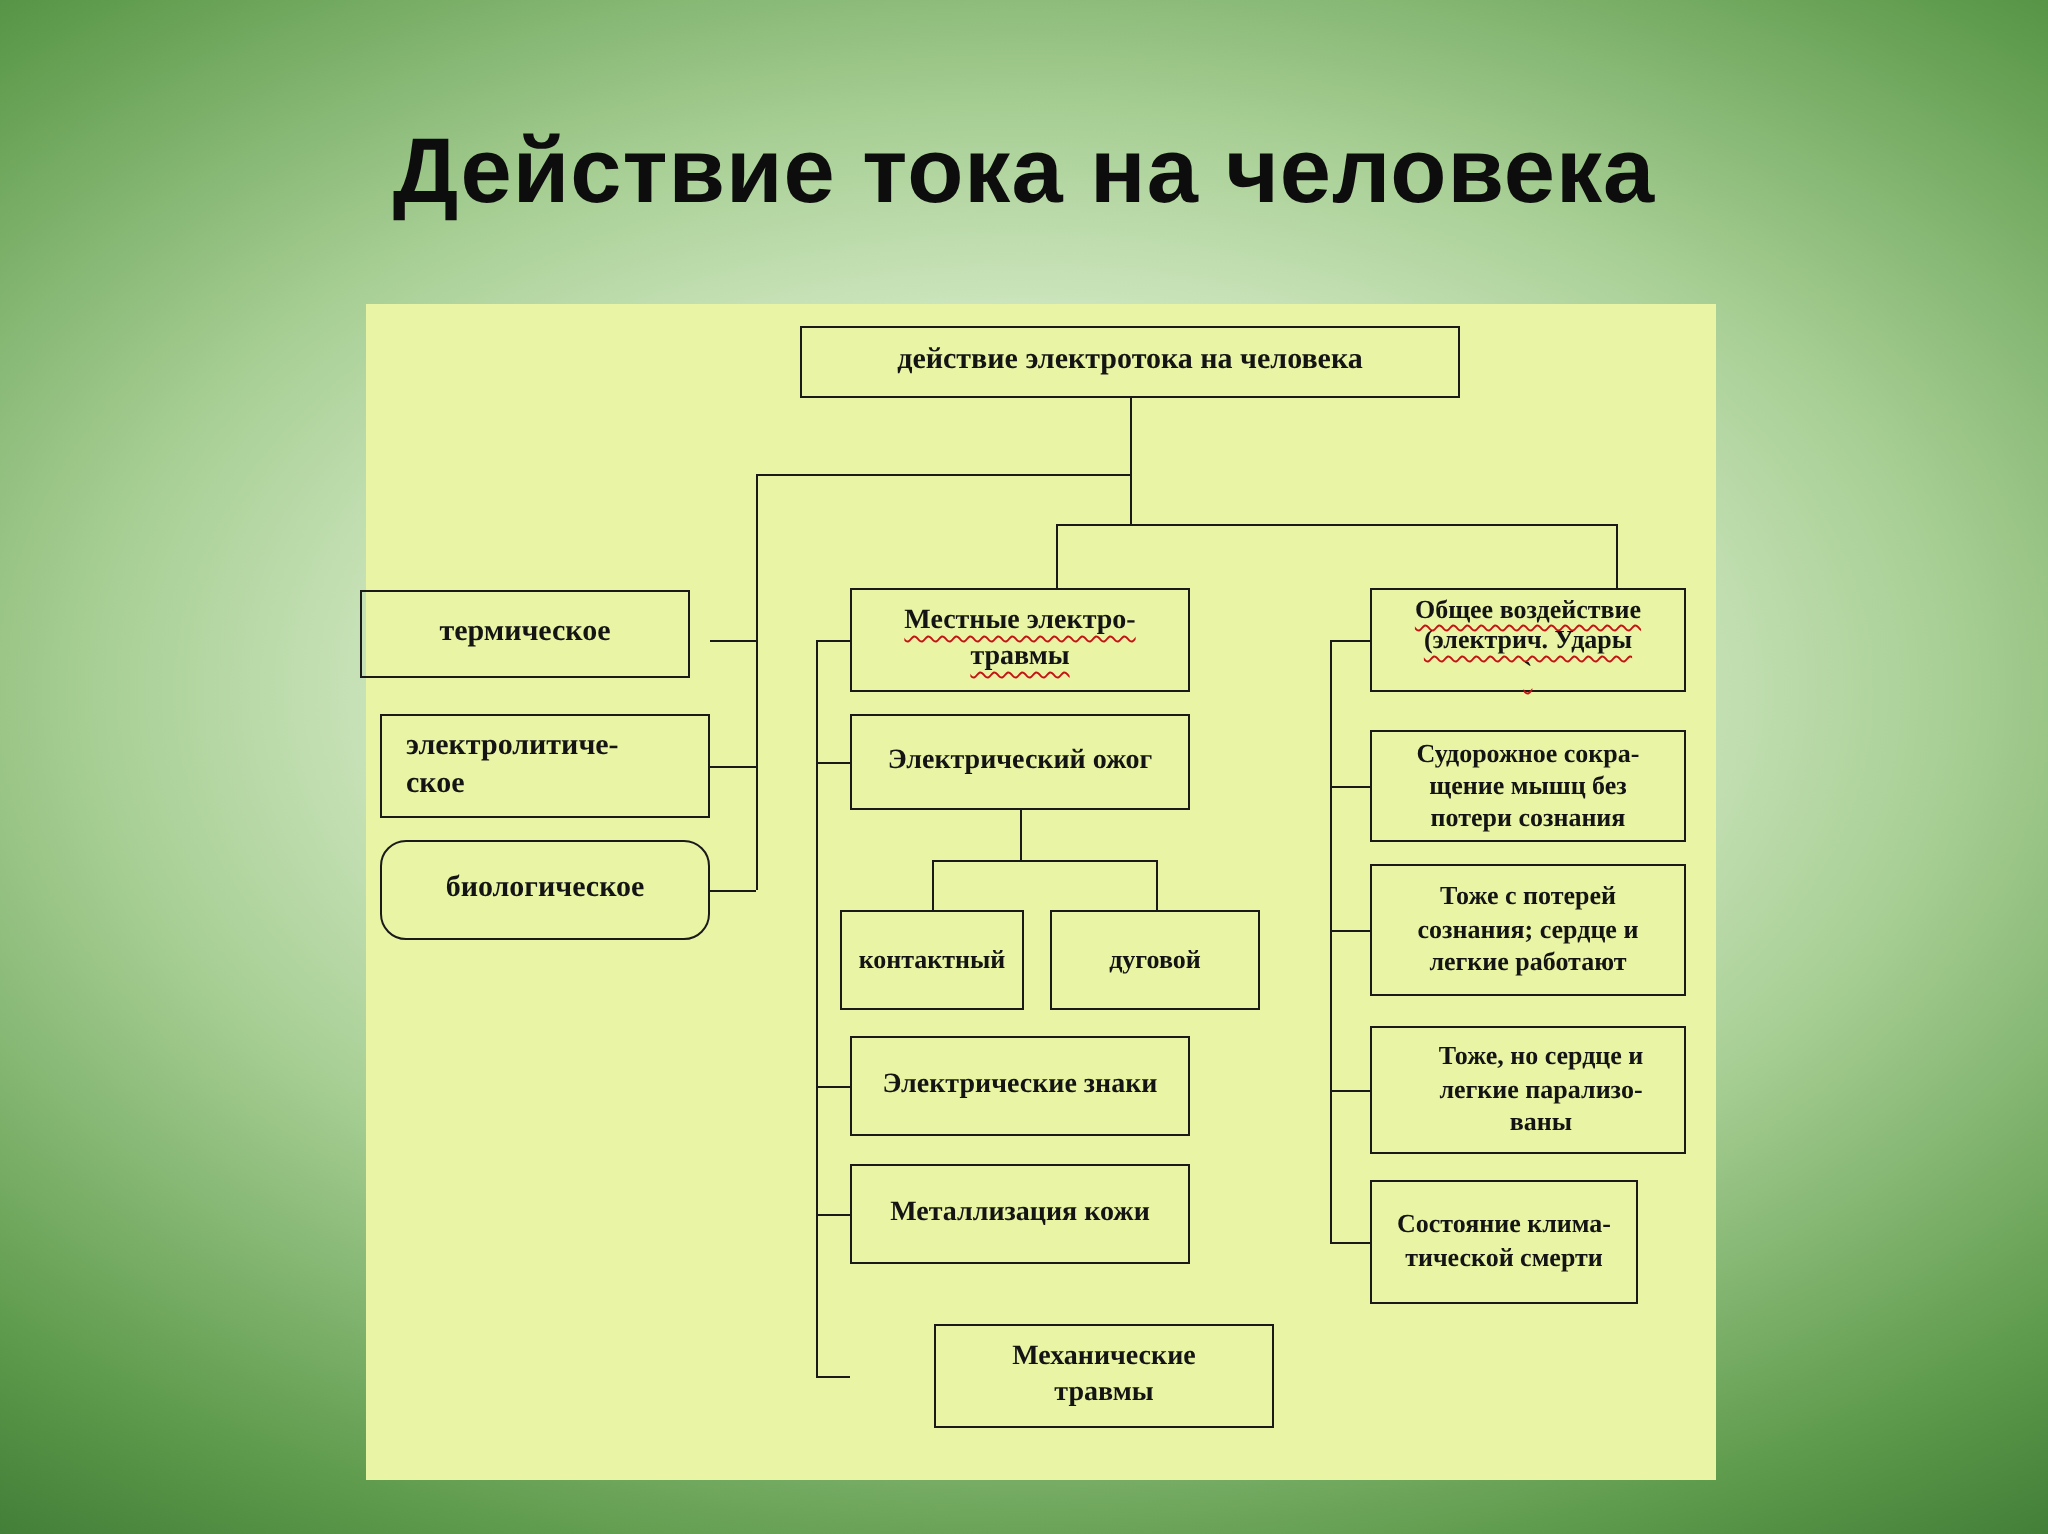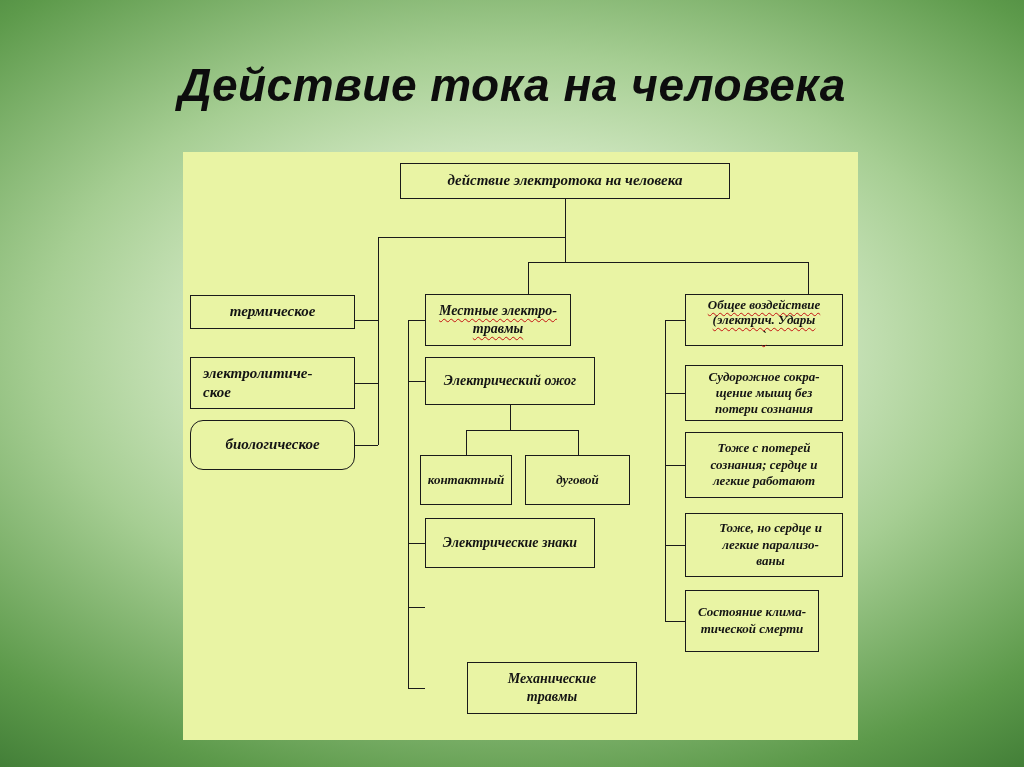--- a/index.html
+++ b/index.html
@@ -1,21 +1,20 @@
 <!DOCTYPE html>
 <html><head>
 <meta charset="utf-8">
 <style>
   html,body{margin:0;padding:0;background:#0e330e;}
   .slide{
     position:relative;width:1024px;height:767px;overflow:hidden;
     background:radial-gradient(ellipse 115% 95% at 50% 45%,
       #fbfff5 0%, #ddefcf 20%, #a6ce93 40%, #5d9a4b 62%, #2b6626 82%, #113c11 100%);
     font-family:"Liberation Serif", serif;
-    font-style:italic;
   }
   .title{
     position:absolute;top:58px;left:0;width:100%;text-align:center;
     font-family:"Liberation Sans", sans-serif;font-size:46px;font-weight:600;
     color:#0d0d0d;letter-spacing:0.5px;
   }
   .panel{
     position:absolute;left:183px;top:152px;width:675px;height:588px;
     background:#e9f4a4;
   }
@@ -26,24 +25,24 @@
     line-height:1.3;padding:2px 4px;box-sizing:border-box;
   }
   .align-left{justify-content:flex-start;text-align:left;padding-left:12px;}
   .misspell{text-decoration:underline wavy #c41212;text-decoration-thickness:1px;text-underline-offset:3px;}
   .line{position:absolute;background:#1a1a1a;}
   .h{height:1px;}
   .v{width:1px;}
 
   
   #b-root        {left:400px;top:163px;width:330px;height:36px;font-size:15px;}
-  #b-thermal     {left:190px;top:295px;width:165px;height:34px;font-size:15px;}
+  #b-thermal     {left:180px;top:295px;width:165px;height:44px;font-size:15px;}
   #b-electrolytic{left:190px;top:357px;width:165px;height:52px;font-size:15px;}
   #b-biological  {left:190px;top:420px;width:165px;height:50px;font-size:15px;border-radius:13px;}
-  #b-local       {left:425px;top:294px;width:146px;height:52px;font-size:14px;}
+  #b-local       {left:425px;top:294px;width:170px;height:52px;font-size:14px;}
   #b-burn        {left:425px;top:357px;width:170px;height:48px;font-size:14px;}
   #b-contact     {left:420px;top:455px;width:92px; height:50px;font-size:13px;}
   #b-arc         {left:525px;top:455px;width:105px;height:50px;font-size:13px;}
   #b-marks       {left:425px;top:518px;width:170px;height:50px;font-size:14px;}
   #b-metal       {left:425px;top:582px;width:170px;height:50px;font-size:14px;}
   #b-mech        {left:425px;top:662px;width:170px;height:52px;font-size:14px;margin-left:42px;}
   #b-general     {left:685px;top:294px;width:158px;height:52px;font-size:13px;line-height:1.2;}
   #b-convulsive  {left:685px;top:365px;width:158px;height:56px;font-size:13px;line-height:1.25;}
   #b-loss        {left:685px;top:432px;width:158px;height:66px;font-size:13px;line-height:1.3;}
   #b-paralyzed   {left:685px;top:513px;width:158px;height:64px;font-size:13px;line-height:1.3;padding-left:17px;}
@@ -90,20 +89,21 @@
   <div class="box align-left" id="b-electrolytic">электролитиче-
 ское</div>
   <div class="box" id="b-biological">биологическое</div>
 
   <div class="box misspell" id="b-local">Местные электро-
 травмы</div>
   <div class="box" id="b-burn">Электрический ожог</div>
   <div class="box" id="b-contact">контактный</div>
   <div class="box" id="b-marks">Электрические знаки</div>
   <div class="box" id="b-arc">дуговой</div>
+  <div class="box" id="b-metal">Металлизация кожи</div>
   <div class="box" id="b-mech">Механические
 травмы</div>
 
   <div class="box misspell" id="b-general">Общее воздействие
 (электрич. Удары
 `</div>
   <div class="box" id="b-convulsive">Судорожное сокра-
 щение мышц без
 потери сознания</div>
   <div class="box" id="b-loss">Тоже с потерей

